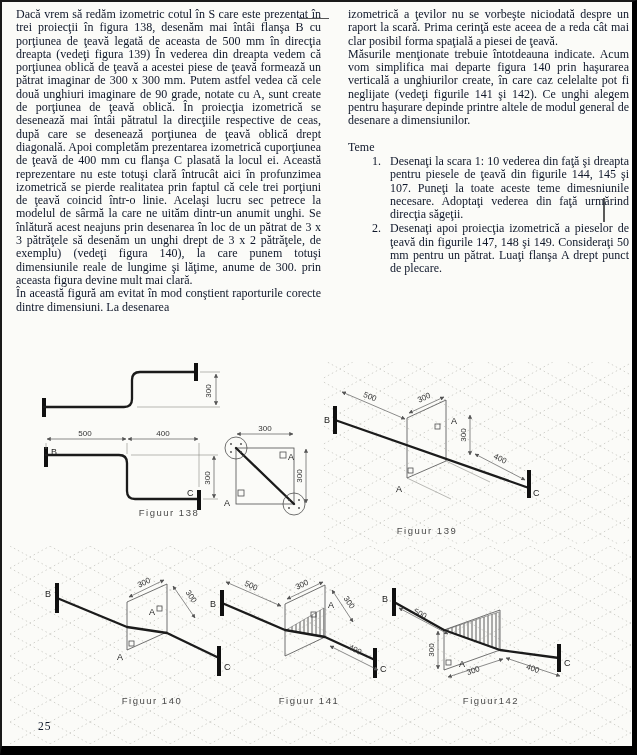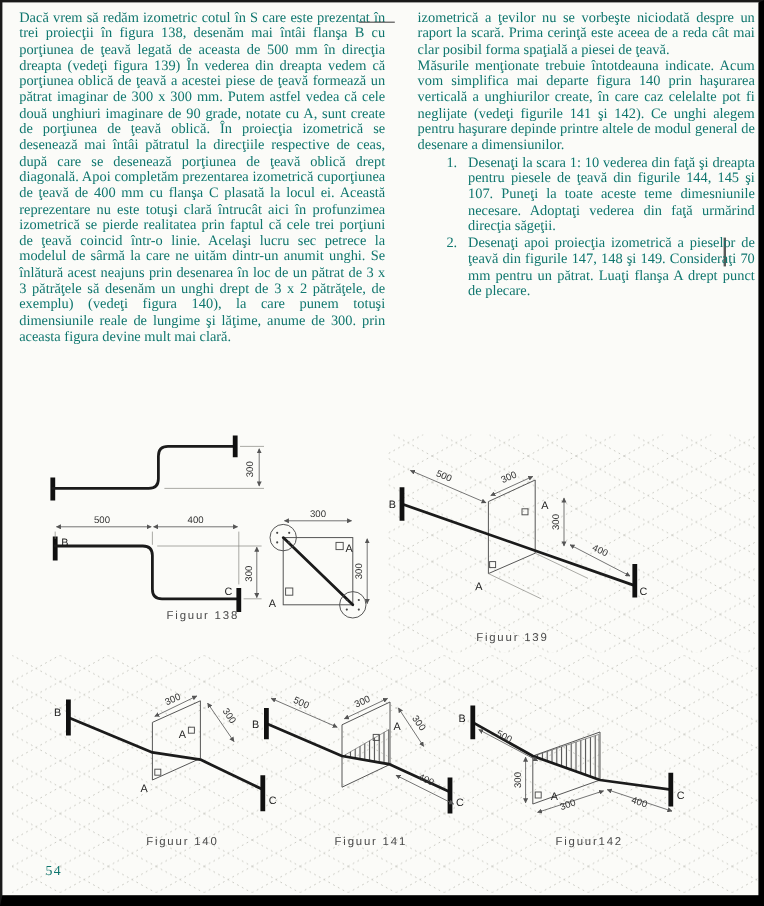--- a/index.html
+++ b/index.html
@@ -1,21 +1,21 @@
 <!DOCTYPE html>
 <html><head>
 <meta charset="utf-8">
 <style>
   html,body{margin:0;padding:0;background:#e9e9e9;}
   .page{
     position:relative;width:637px;height:755px;box-sizing:border-box;
     background:#fbfbf8;overflow:hidden;
     border-left:2px solid #1a1a1a;border-top:2px solid #1a1a1a;
     border-right:5px solid #000;border-bottom:9px solid #000;
-    font-family:"Liberation Serif", serif;color:#0f766e;
+    font-family:"Liberation Serif", serif;color:#0f172a;
   }
   .col{position:absolute;top:6px;font-size:12px;line-height:13.3px;text-align:justify;}
   .col-left{left:14px;width:305px;}
   .col-right{left:346px;width:281px;}
   .col p{margin:0;}
   .gap-after{margin-bottom:13px;}
   .teme-head{margin-top:13px !important;}
   .teme-item{display:flex;margin-top:1px;}
   .teme-num{width:18px;margin-left:24px;flex:none;}
   .teme-text{flex:1;text-align:justify;}
@@ -36,35 +36,37 @@
   .lbl{font-family:"Liberation Sans",sans-serif;font-size:9px;fill:#1d1d1d;}
   .cap{font-family:"Liberation Sans",sans-serif;font-size:9.5px;letter-spacing:1.5px;fill:#4a4a4a;text-anchor:middle;}
 </style>
 </head>
 <body>
 
 <div class="page">
 
   <div class="col col-left">
     <p>Dacă vrem să redăm izometric cotul în S care este prezentat în trei proiecţii în  figura 138, desenăm mai întâi flanşa B cu porţiunea de ţeavă legată de aceasta de 500 mm în direcţia dreapta (vedeţi figura 139) În vederea din dreapta vedem că porţiunea oblică de ţeavă a acestei piese de ţeavă formează un pătrat imaginar de 300 x 300 mm. Putem astfel vedea că cele două unghiuri imaginare de 90 grade, notate cu A, sunt create de porţiunea de ţeavă oblică. În proiecţia izometrică se desenează mai întâi pătratul la direcţiile respective de ceas, după care se desenează porţiunea  de ţeavă oblică drept diagonală. Apoi completăm prezentarea izometrică cuporţiunea de ţeavă de 400 mm cu flanşa C plasată la locul ei. Această reprezentare nu este totuşi clară întrucât aici în profunzimea izometrică se pierde realitatea prin faptul că cele trei porţiuni de ţeavă coincid într-o linie. Acelaşi lucru sec petrece la modelul de sârmă la care ne uităm dintr-un anumit unghi. Se înlătură acest neajuns prin desenarea în loc de un pătrat de 3 x 3 pătrăţele să desenăm un unghi drept  de 3 x 2 pătrăţele, de exemplu) (vedeţi figura 140), la care punem totuşi dimensiunile reale de lungime şi lăţime, anume de 300. prin aceasta figura devine mult mai clară.</p>
+    <p>În această figură am evitat în mod conştient raporturile corecte dintre dimensiuni. La desenarea</p>
   </div>
 
   <div class="lead-dash"></div>
   <div class="margin-mark"></div>
 
   <div class="col col-right">
     <p class="gap-after">izometrică a ţevilor nu se vorbeşte niciodată despre un raport la scară. Prima cerinţă este aceea de a reda cât mai clar posibil forma spaţială a piesei de ţeavă.</p>
     <p>Măsurile menţionate trebuie întotdeauna indicate. Acum vom simplifica mai departe figura 140 prin haşurarea verticală a unghiurilor create, în care caz celelalte pot fi neglijate (vedeţi figurile 141 şi 142). Ce unghi alegem pentru haşurare depinde printre altele de modul general de desenare a dimensiunilor.</p>
+    <p class="teme-head">Teme</p>
     <div class="teme-item">
       <span class="teme-num">1.</span>
       <span class="teme-text">Desenaţi la scara 1: 10 vederea din faţă şi dreapta pentru piesele de ţeavă din figurile 144, 145 şi 107. Puneţi la toate aceste teme dimesniunile necesare. Adoptaţi  vederea din faţă urmărind direcţia săgeţii.</span>
     </div>
     <div class="teme-item">
       <span class="teme-num">2.</span>
-      <span class="teme-text">Desenaţi apoi proiecţia izometrică a pieselor de ţeavă din figurile 147, 148 şi 149. Consideraţi 70 mm pentru un pătrat. Luaţi flanşa A drept punct de plecare.</span>
+      <span class="teme-text">Desenaţi apoi proiecţia izometrică a pieselor de ţeavă din figurile 147, 148 şi 149. Consideraţi 50 mm pentru un pătrat. Luaţi flanşa A drept punct de plecare.</span>
     </div>
   </div>
 
   <svg id="fig138" class="fig" width="300" height="178" viewBox="0 0 300 178">
     <defs>
       <marker id="arw138" viewBox="0 0 10 10" refX="9" refY="5" markerWidth="6" markerHeight="6" orient="auto-start-reverse">
         <path d="M0,0L10,5L0,10z" fill="#555"></path>
       </marker>
     </defs>
 
@@ -257,14 +259,14 @@
         <text class="dimtxt" x="424" y="104" transform="rotate(-90 424 104)">300</text>
         <line class="dim" x1="438" y1="131" x2="493" y2="113" marker-start="url(#arwS)" marker-end="url(#arwS)"></line>
         <text class="dimtxt" x="464" y="127" transform="rotate(-19 464 127)">300</text>
         <line class="dim" x1="496" y1="112" x2="550" y2="130" marker-start="url(#arwS)" marker-end="url(#arwS)"></line>
         <text class="dimtxt" x="522" y="125" transform="rotate(19 522 125)">400</text>
       </g>
       <text class="cap" x="481" y="158">Figuur142</text>
     </g>
   </svg>
 
-  <div class="page-number">54</div>
+  <div class="page-number">25</div>
 </div>
 
 </body></html>

